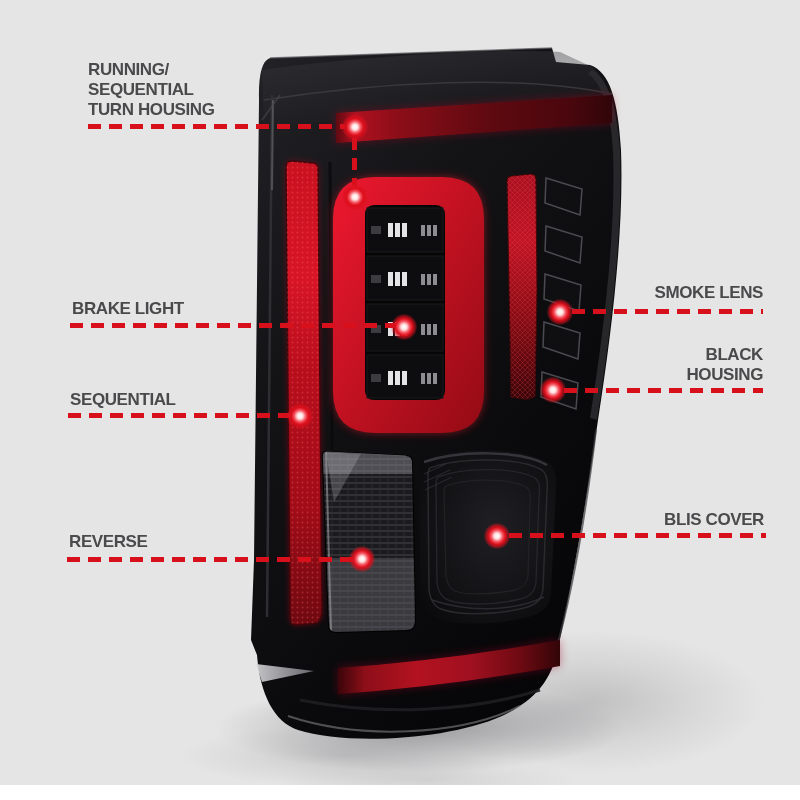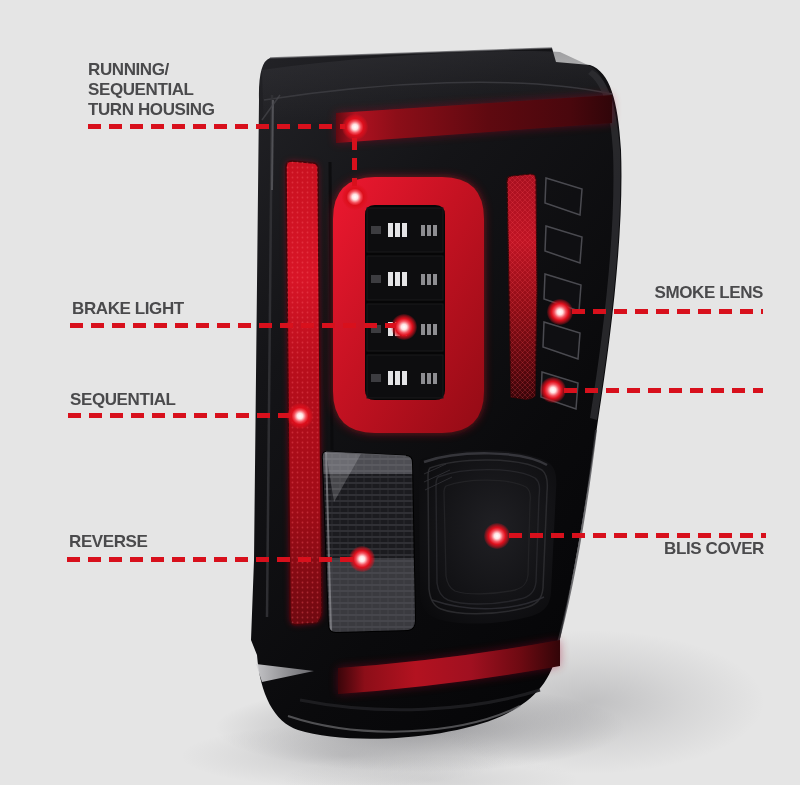--- a/index.html
+++ b/index.html
@@ -29,21 +29,21 @@
   #dot-reflector{left:287px;top:403px;}
   #lbl-reverse{left:69px;top:532px;}
   #ln-reverse{left:67px;top:557px;width:286px;}
   #dot-reverse{left:349px;top:546px;}
   #lbl-smoke{right:37px;top:283px;text-align:right;}
   #ln-smoke{left:572px;top:309px;width:191px;}
   #dot-smoke{left:547px;top:299px;}
   #lbl-housing{right:37px;top:345px;}
   #ln-housing{left:564px;top:388px;width:199px;}
   #dot-housing{left:540px;top:377px;}
-  #lbl-blis{right:36px;top:539px;}
+  #lbl-blis{right:36px;top:510px;}
   #ln-blis{left:509px;top:533px;width:257px;}
   #dot-blis{left:484px;top:523px;}
 </style>
 </head>
 <body style="background: rgb(255, 255, 255);">
 
 <div class="scene">
 
   <svg viewBox="0 0 800 800" width="800" height="800">
     <defs>
@@ -293,20 +293,24 @@
   <div class="co-dot" id="dot-reflector"></div>
 
   <div class="co-label" id="lbl-reverse">REVERSE</div>
   <div class="co-line" id="ln-reverse"></div>
   <div class="co-dot" id="dot-reverse"></div>
 
   <div class="co-label right" id="lbl-smoke">SMOKE LENS</div>
   <div class="co-line" id="ln-smoke"></div>
   <div class="co-dot" id="dot-smoke"></div>
 
+  <div class="co-label right" id="lbl-housing">
+    <div>BLACK</div>
+    <div>HOUSING</div>
+  </div>
   <div class="co-line" id="ln-housing"></div>
   <div class="co-dot" id="dot-housing"></div>
 
   <div class="co-label right" id="lbl-blis">BLIS COVER</div>
   <div class="co-line" id="ln-blis"></div>
   <div class="co-dot" id="dot-blis"></div>
 
 </div>
 
 </body></html>

